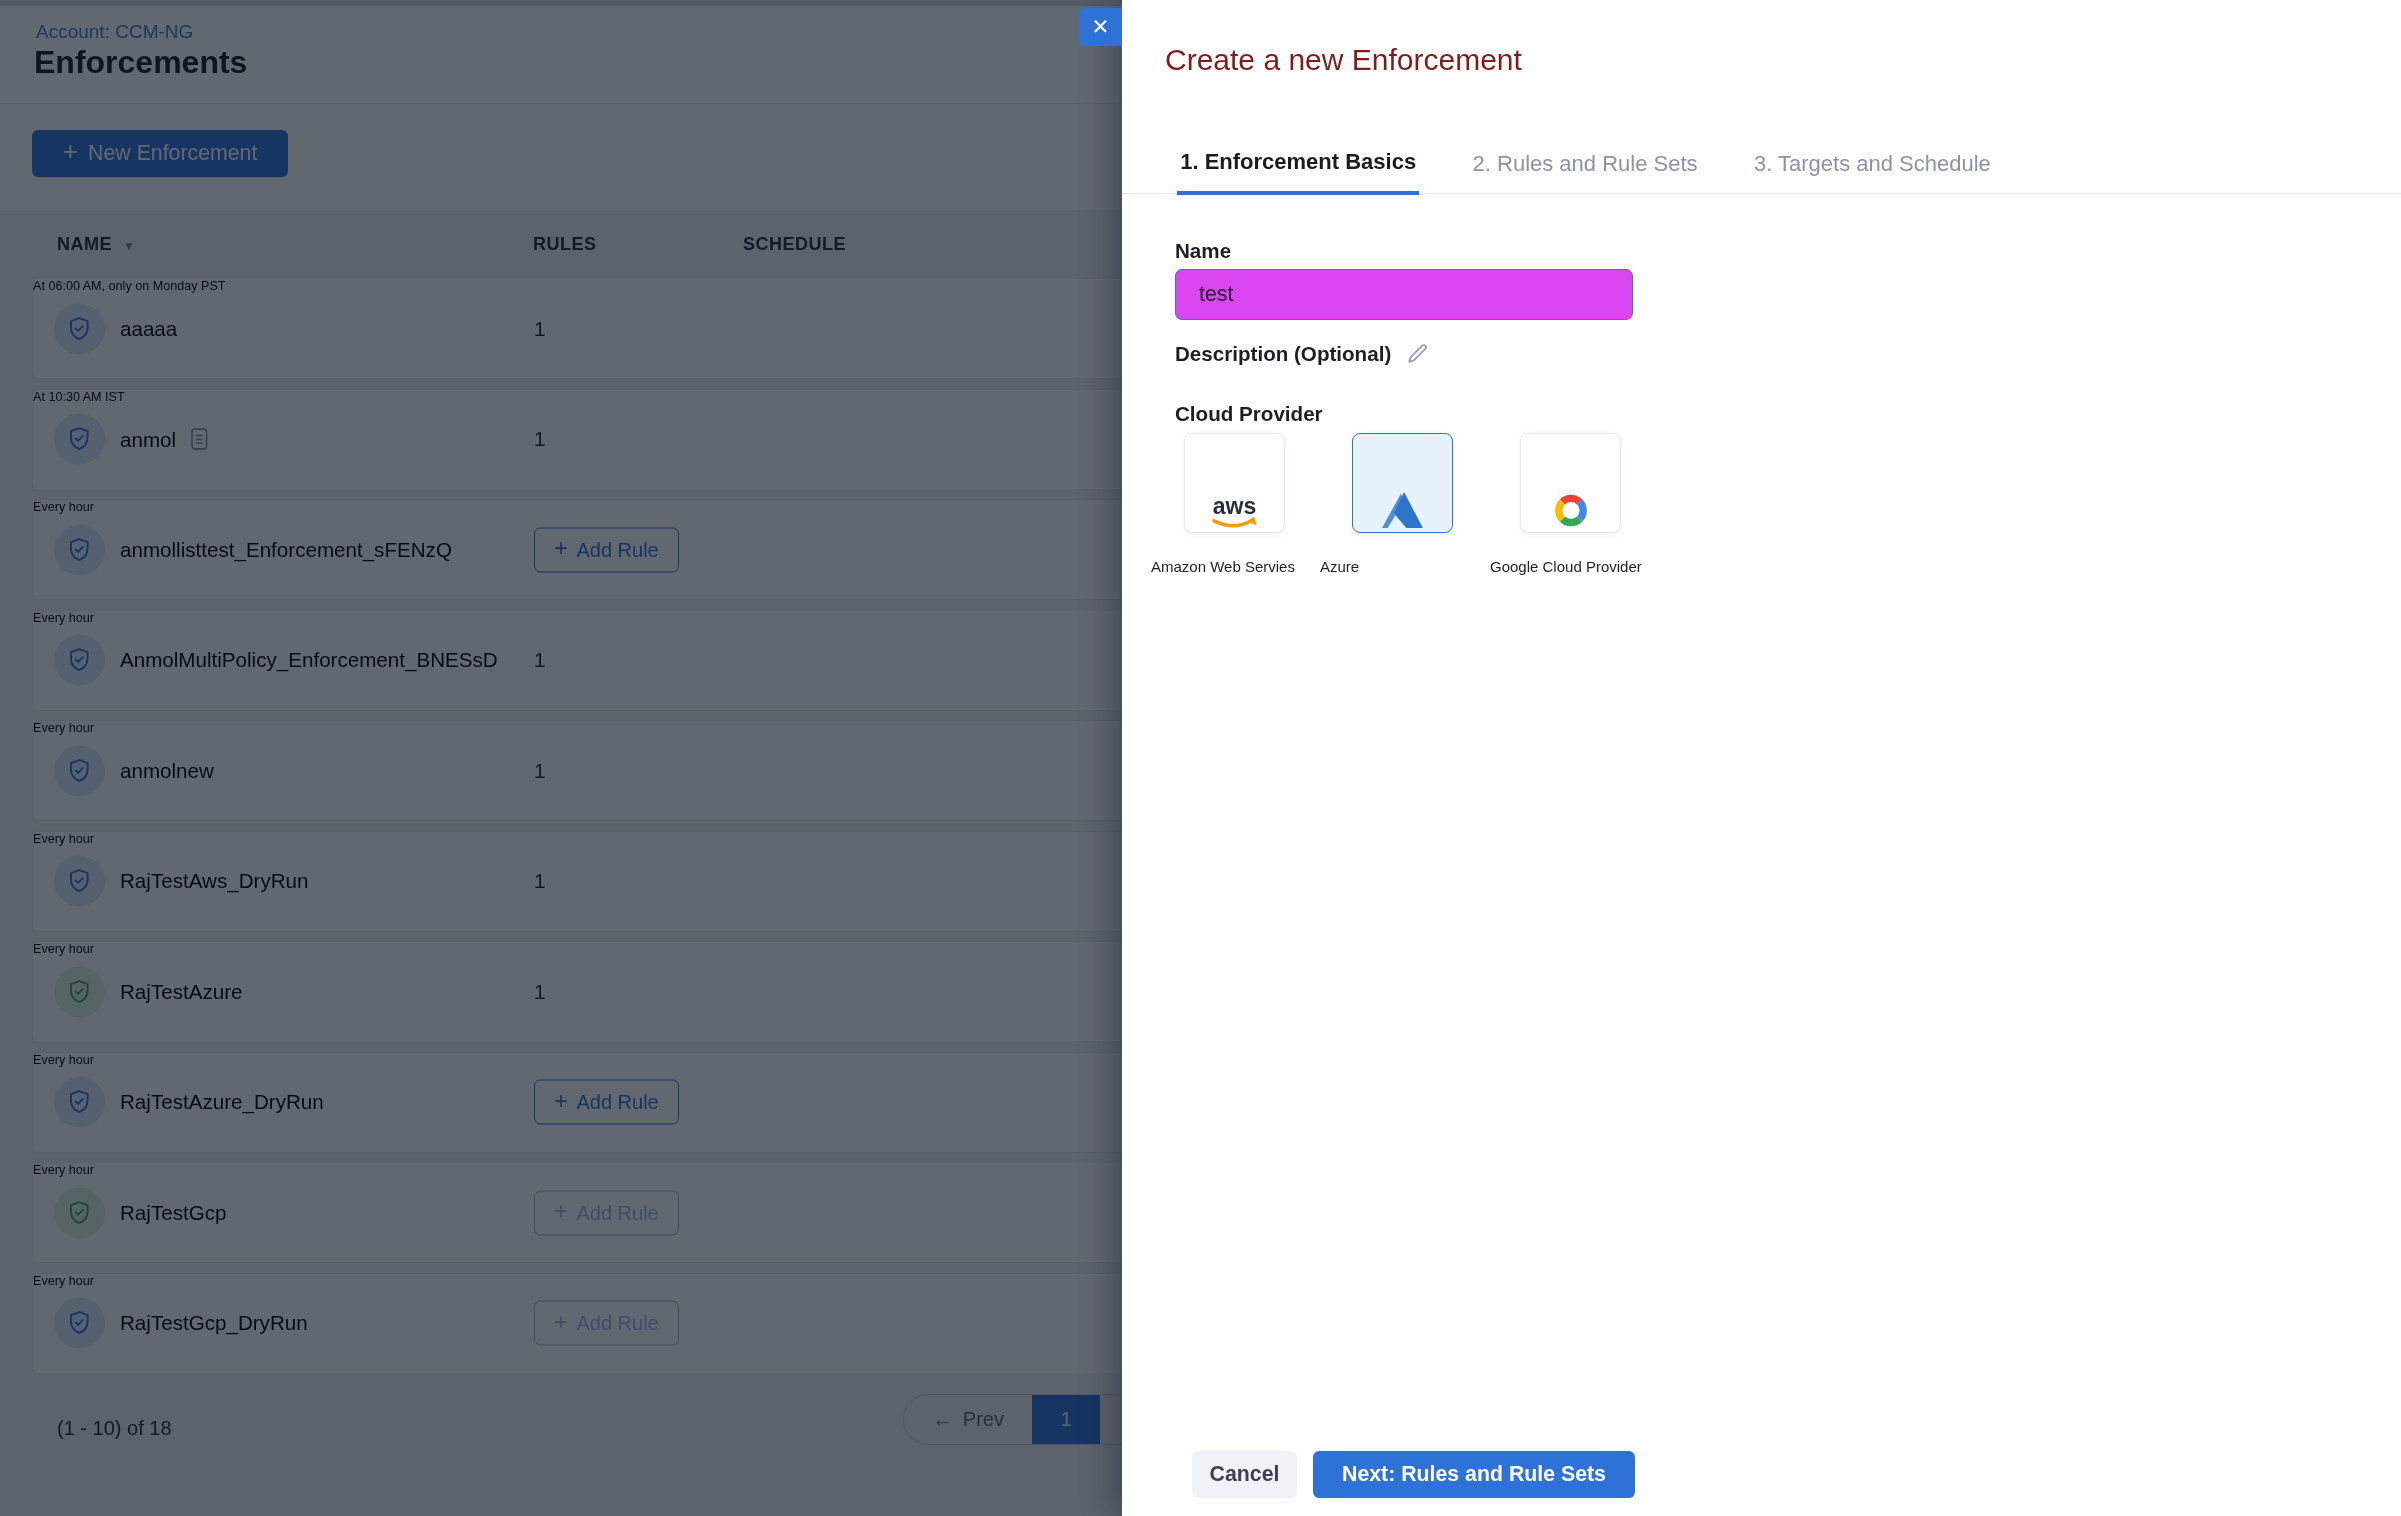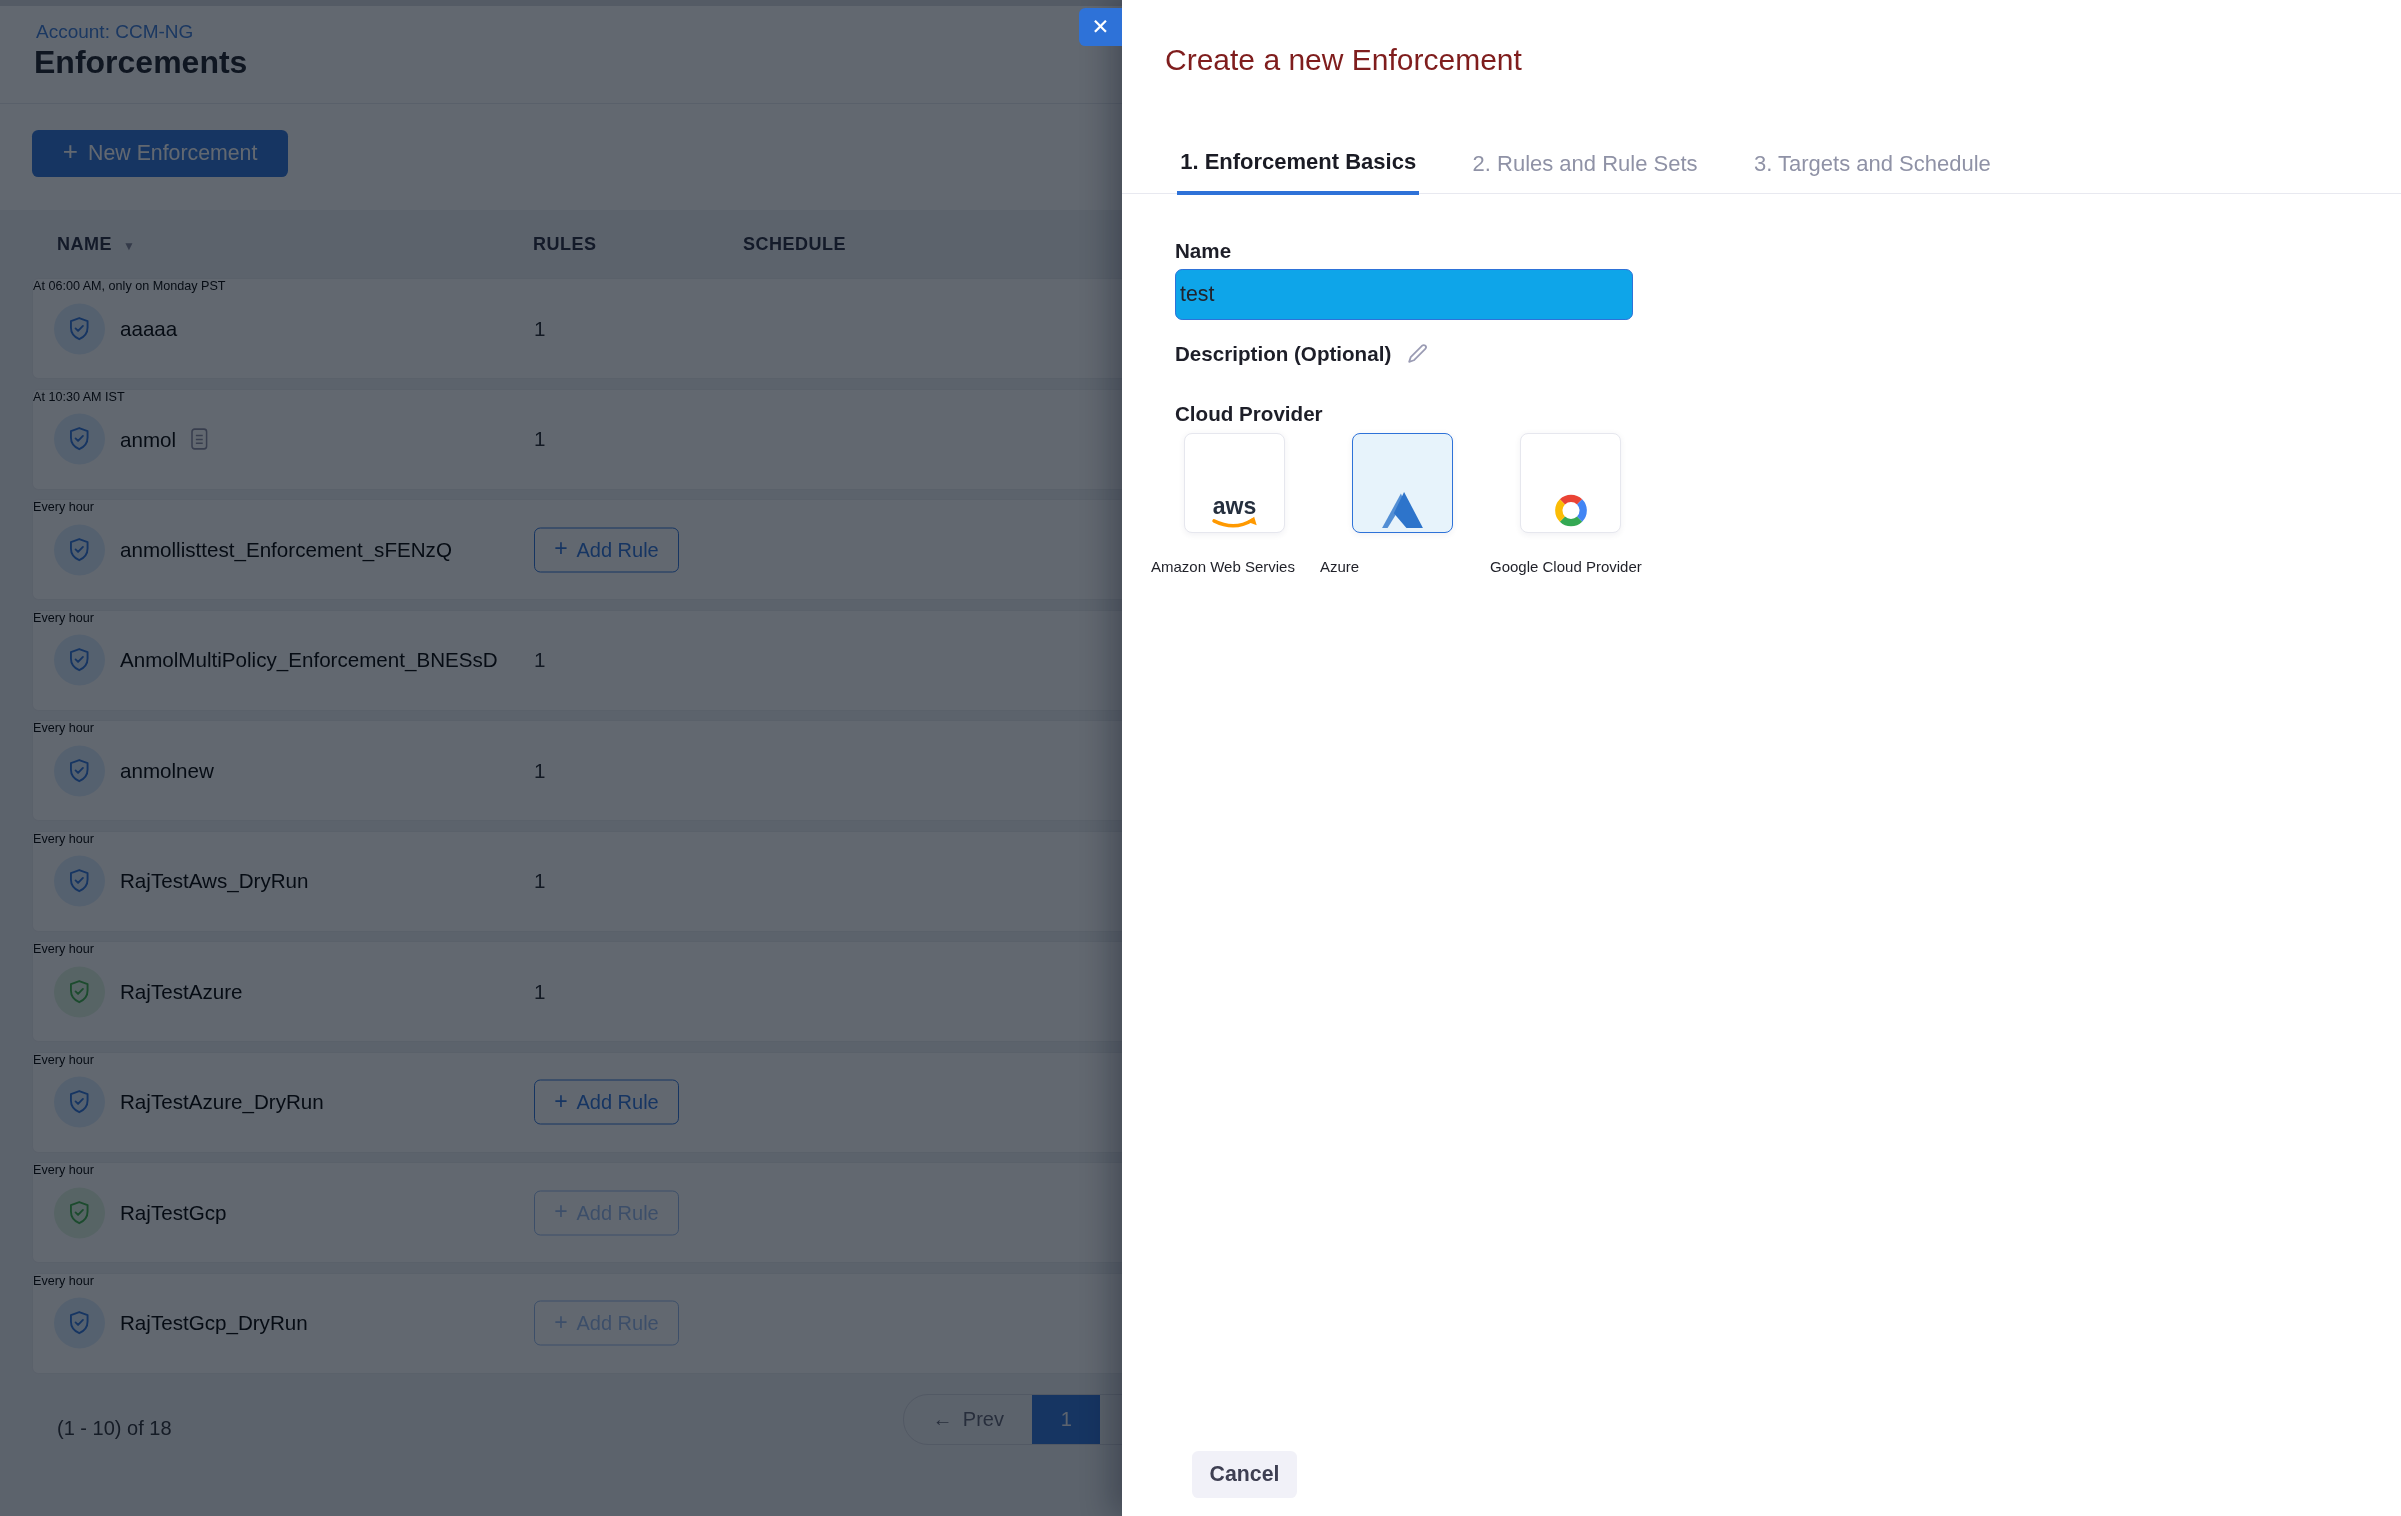--- a/index.html
+++ b/index.html
@@ -73,21 +73,21 @@
   .tabs{ position:absolute; top:136px; left:0; right:0; height:58px;
          display:flex; gap:50px; padding-left:55px; align-items:flex-end;
          border-bottom:1.6px solid #e8e9f0; }
   .tab{ font-size:22px; color:#8f92a6; padding:0 3.2px 16px 3.2px; cursor:pointer; }
   .tab.active{ color:#1a1b24; font-weight:700; border-bottom:4px solid #2e72d8; margin-bottom:-1.6px; }
   .field-label{ position:absolute; left:53px; font-size:20.6px; font-weight:700; color:#1d1e28; }
   .name-label{ top:239px; }
   .name-input{
     position:absolute; top:269px; left:53px; width:458px; height:51px;
     border:1.6px solid #2e72d8; border-radius:7.1px; outline:none;
-    font-family:inherit; font-size:21.3px; color:#22232c; padding:0 4px; background:#0ea5e9;
+    font-family:inherit; font-size:21.3px; color:#22232c; padding:0 23px; background:#d946ef;
   }
   .desc-row{ position:absolute; top:341px; left:53px; display:flex; align-items:center; gap:14.2px; }
   .desc-label{ font-size:20.6px; font-weight:700; color:#1d1e28; }
   .pencil{ width:25px; height:25px; cursor:pointer; }
   .cp-label{ top:402px; }
   .cards{ position:absolute; top:433px; left:62px; display:flex; gap:67px; }
   .card{ width:101px; height:100px; background:#ffffff; border:1.6px solid #e6e7ee; border-radius:8px;
          display:flex; align-items:flex-end; justify-content:center;
          box-shadow:0 1.6px 6.3px rgba(20,25,60,.06); cursor:pointer; }
   .card.selected{ background:#e7f3fb; border-color:#2e72d8; }
@@ -361,15 +361,16 @@
   </svg>
         </div>
       </div>
     <div id="card-labels">
         <div class="card-label" style="left: 29px;">Amazon Web Servies</div>
         <div class="card-label" style="left: 198px;">Azure</div>
         <div class="card-label" style="left: 368px;">Google Cloud Provider</div>
       </div>
 
     <button class="btn-cancel">Cancel</button>
+    <button class="btn-next">Next: Rules and Rule Sets</button>
   </div>
 </div>
 
 
 </body></html>

